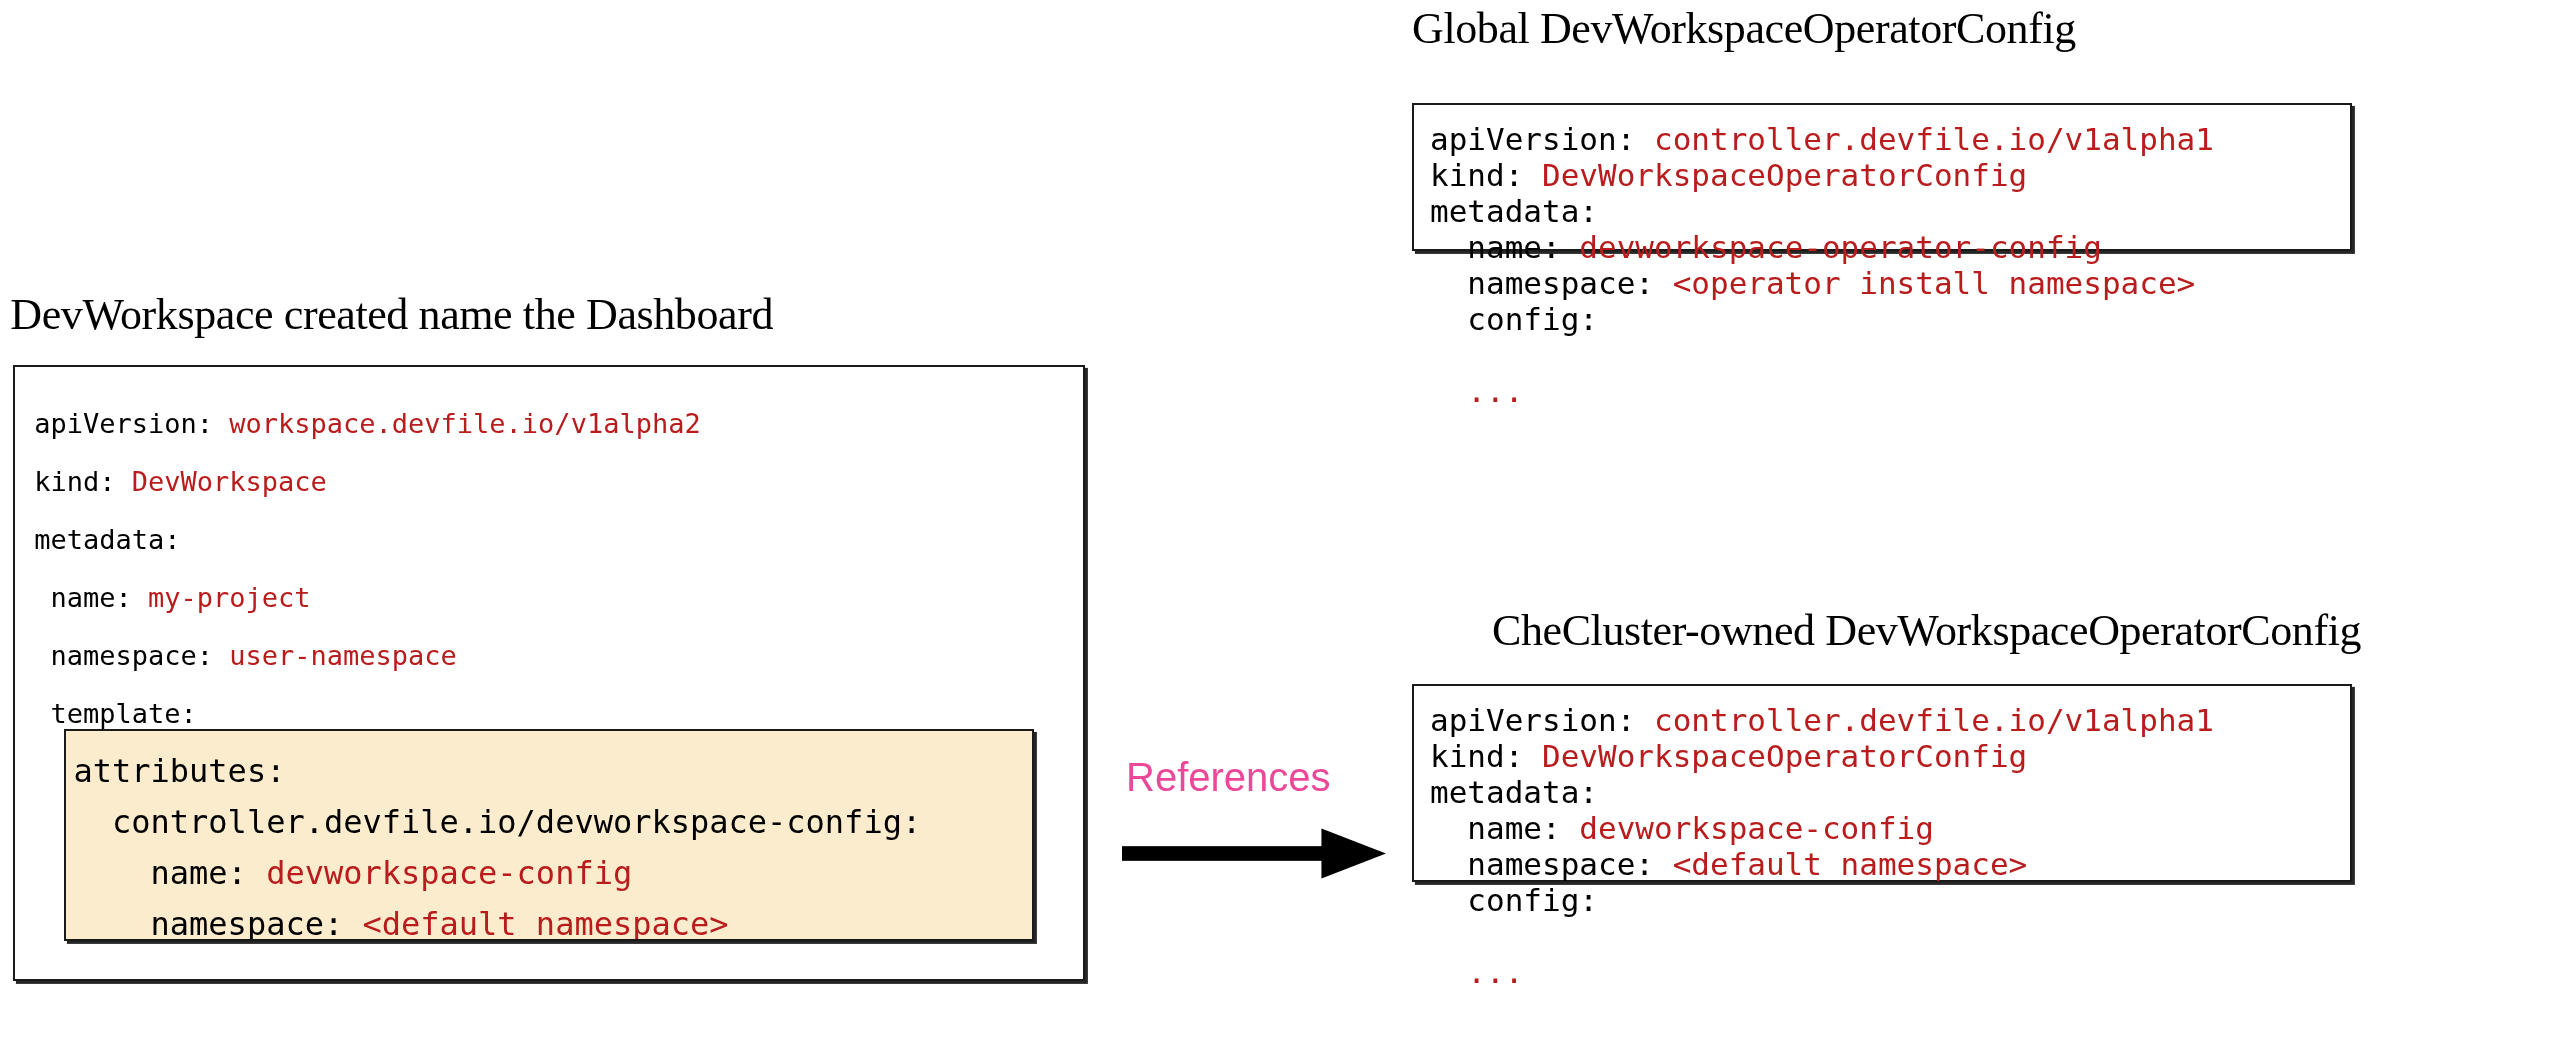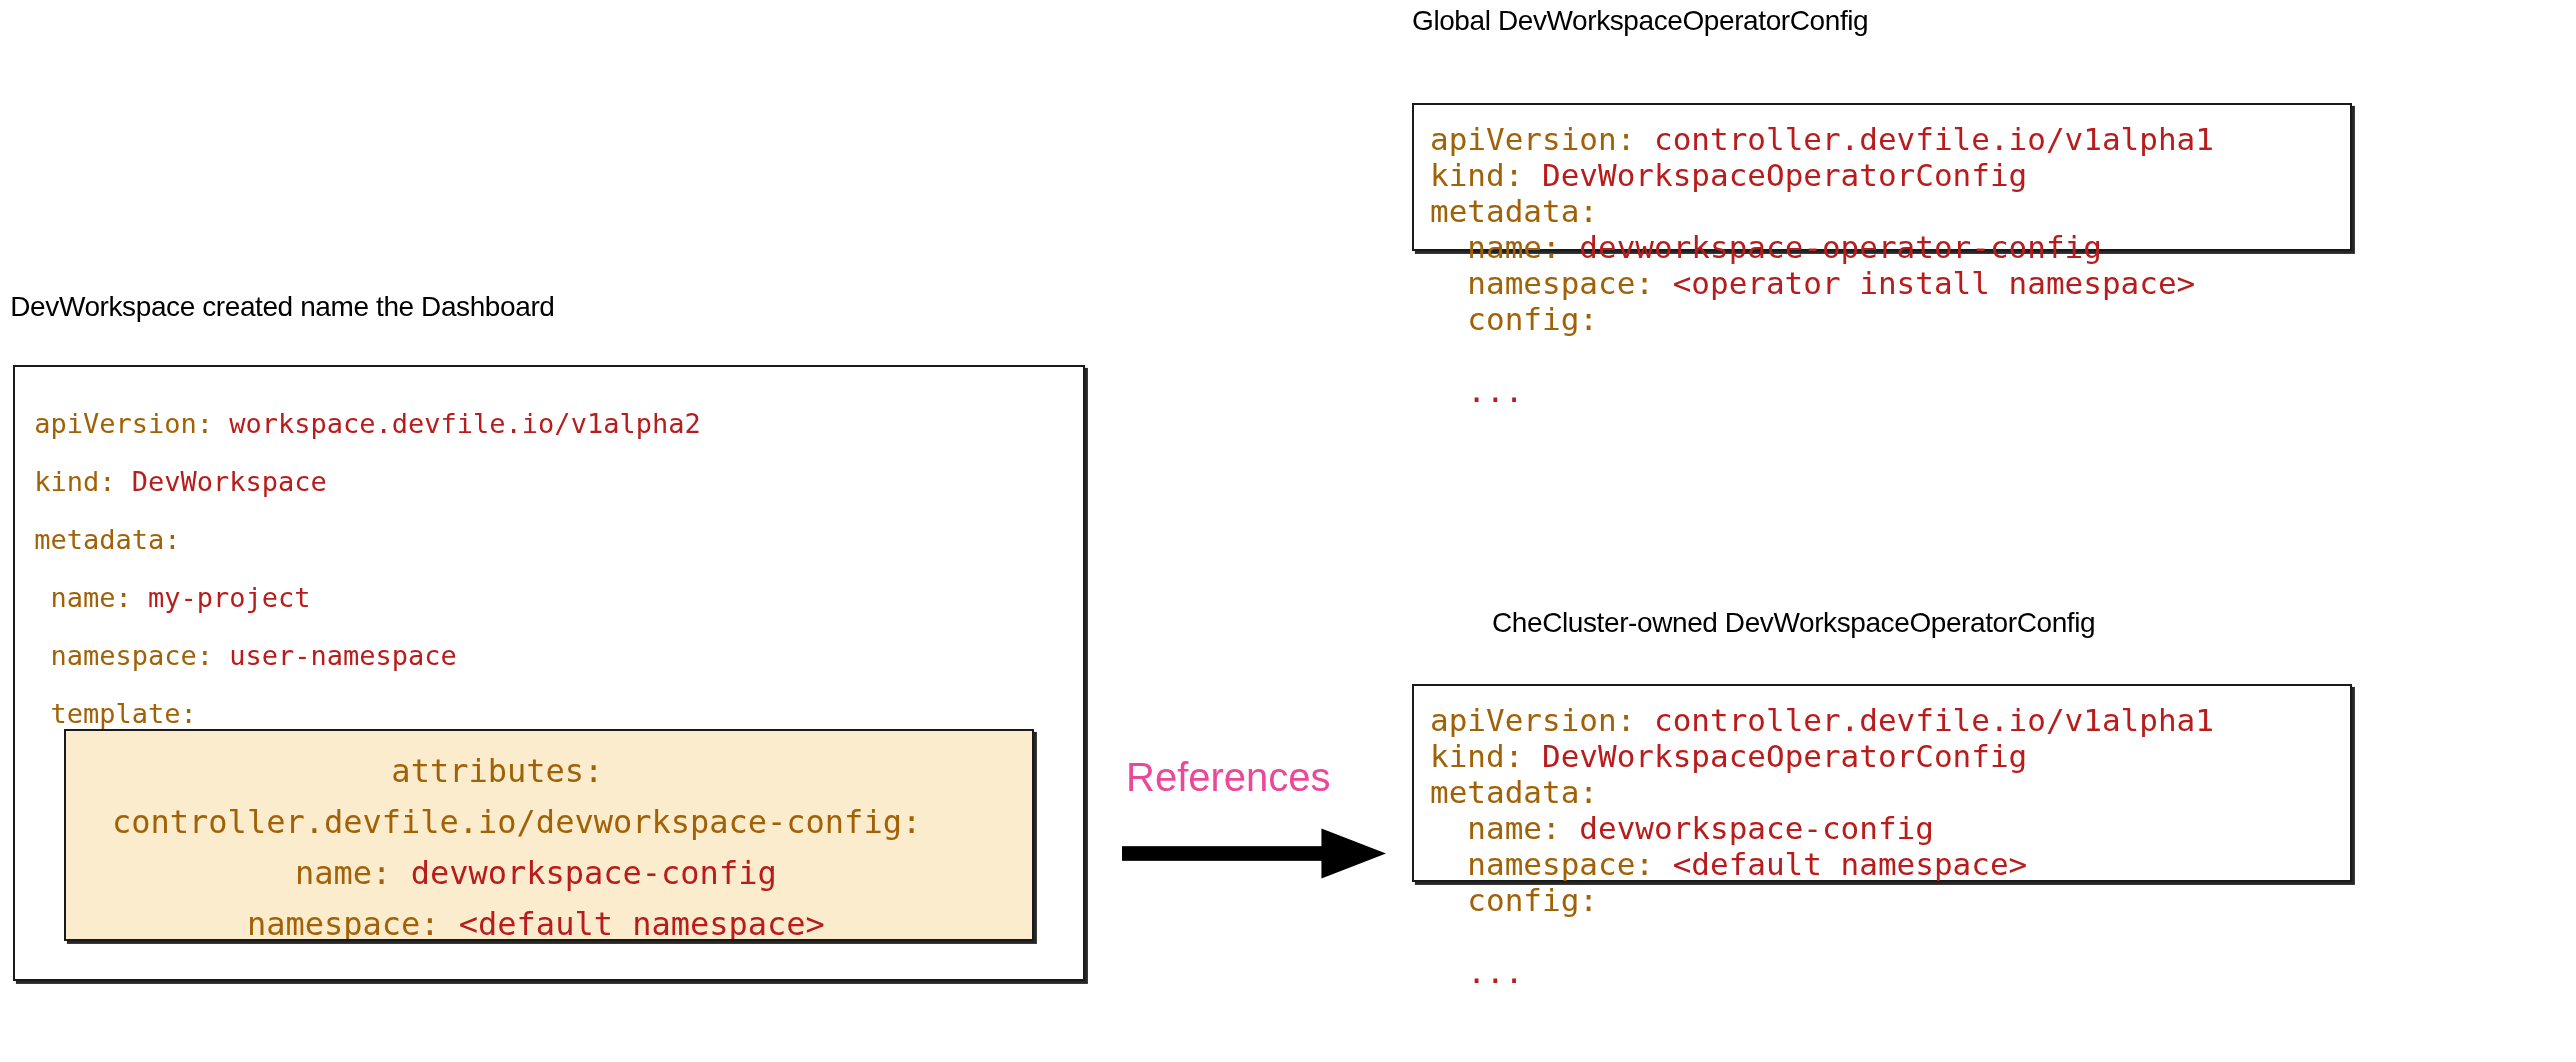--- a/index.html
+++ b/index.html
@@ -11,22 +11,22 @@
     width: 2576px;
     height: 1062px;
     position: relative;
     font-family: "Liberation Sans", sans-serif;
     overflow: hidden;
   }
 
   
   .panel-title {
     position: absolute;
-    font-family: Liberation Sans, sans-serif;
-    font-size: 28px;
+    font-family: Liberation Serif, serif;
+    font-size: 44px;
     font-weight: 400;
     color: #000000;
     white-space: nowrap;
     letter-spacing: -0.4px;
     line-height: 1;
   }
 
   
   .code-box {
     position: absolute;
@@ -38,21 +38,21 @@
 
   .code-lines {
     font-family: "DejaVu Sans Mono", "Liberation Mono", monospace;
     white-space: pre;
   }
 
   .code-line {
     white-space: pre;
   }
 
-  .k { color: #a16207; }   
+  .k { color: #000000; }   
   .v { color: #b91c1c; }
   #left-box-outer {
     left: 13.2px;
     top: 365px;
     width: 1072px;
     height: 616px;
   }
   #left-code {
     position: absolute;
     left: 19px;
@@ -66,21 +66,20 @@
     position: absolute;
     left: 49px;
     top: 362px;
     width: 970px;
     height: 212px;
     background: #fbeccd;
     border: 2.2px solid #1a1a1a;
     box-sizing: border-box;
     box-shadow: 2.9px 2.9px 0 rgba(0,0,0,0.85);
     overflow: hidden;
-    text-align: center;
   }
   #highlight-code {
     position: absolute;
     left: 7.3px;
     top: 14.7px;
     font-size: 32px;
     line-height: 51px;
   }
 
   

